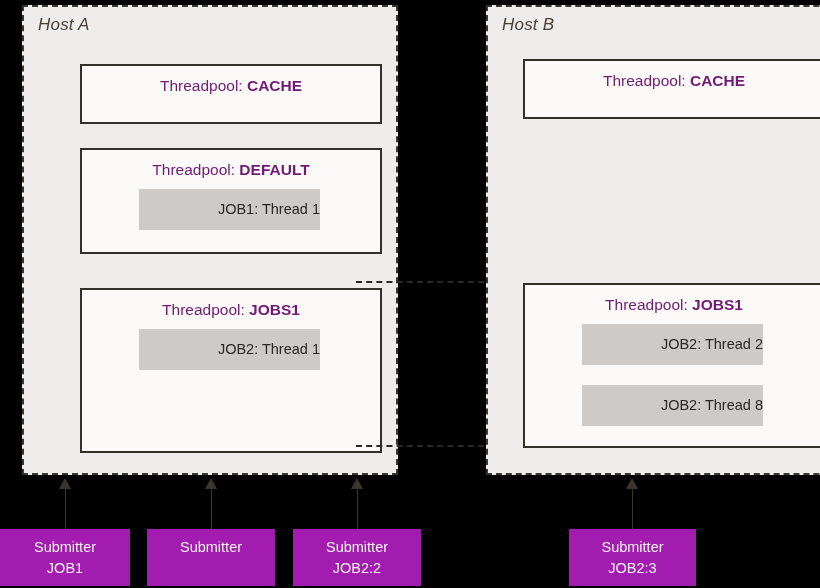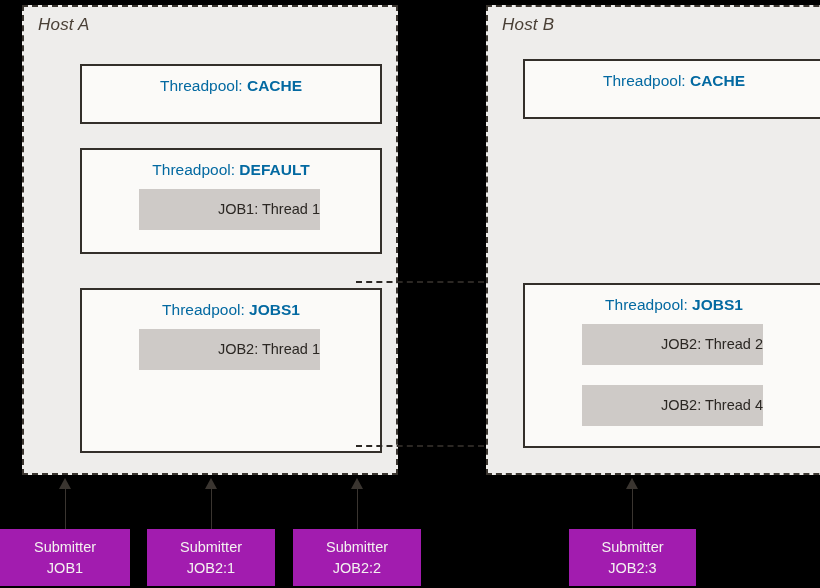--- a/index.html
+++ b/index.html
@@ -53,21 +53,21 @@
     border: 2px solid #332f2a;
     box-sizing: border-box;
   }
   .pool-title {
     position: absolute;
     left: 0;
     right: 0;
     top: 11px;
     text-align: center;
     font-size: 15.5px;
-    color: #0369a1;
+    color: #701a75;
     white-space: nowrap;
   }
   .pool-title b { font-weight: bold; }
 
   
   .chip {
     position: absolute;
     background: #cecac7;
     color: #2b2723;
     font-size: 14.5px;
@@ -155,21 +155,21 @@
   <div class="host" id="host-b">
     <div class="host-label">Host B</div>
 
     <div class="pool" id="pool-b-cache">
       <div class="pool-title"><span>Threadpool: </span><b>CACHE</b></div>
     </div>
 
     <div class="pool" id="pool-b-jobs1">
       <div class="pool-title"><span>Threadpool: </span><b>JOBS1</b></div>
       <div class="chip" id="chip-b-1">JOB2: Thread 2</div>
-      <div class="chip" id="chip-b-2">JOB2: Thread 4</div>
+      <div class="chip" id="chip-b-2">JOB2: Thread 8</div>
     </div>
   </div>
 
   <div class="connector" id="connector-top"></div>
   <div class="connector" id="connector-bottom"></div>
 
   <div class="arrow-head" style="left:59px;  top:478px;"></div>
   <div class="arrow-shaft" style="left:65px;  top:489px; height:40px;"></div>
 
   <div class="arrow-head" style="left:205px; top:478px;"></div>
@@ -181,21 +181,20 @@
   <div class="arrow-head" style="left:626px; top:478px;"></div>
   <div class="arrow-shaft" style="left:632px; top:489px; height:40px;"></div>
 
   <div class="submitter" style="left:0px;   top:529px; width:130px; height:57px;">
     <span class="s-line">Submitter</span>
     <span class="s-line">JOB1</span>
   </div>
 
   <div class="submitter" style="left:147px; top:529px; width:128px; height:57px;">
     <span class="s-line">Submitter</span>
-    <span class="s-line">JOB2:1</span>
   </div>
 
   <div class="submitter" style="left:293px; top:529px; width:128px; height:57px;">
     <span class="s-line">Submitter</span>
     <span class="s-line">JOB2:2</span>
   </div>
 
   <div class="submitter" style="left:569px; top:529px; width:127px; height:57px;">
     <span class="s-line">Submitter</span>
     <span class="s-line">JOB2:3</span>

